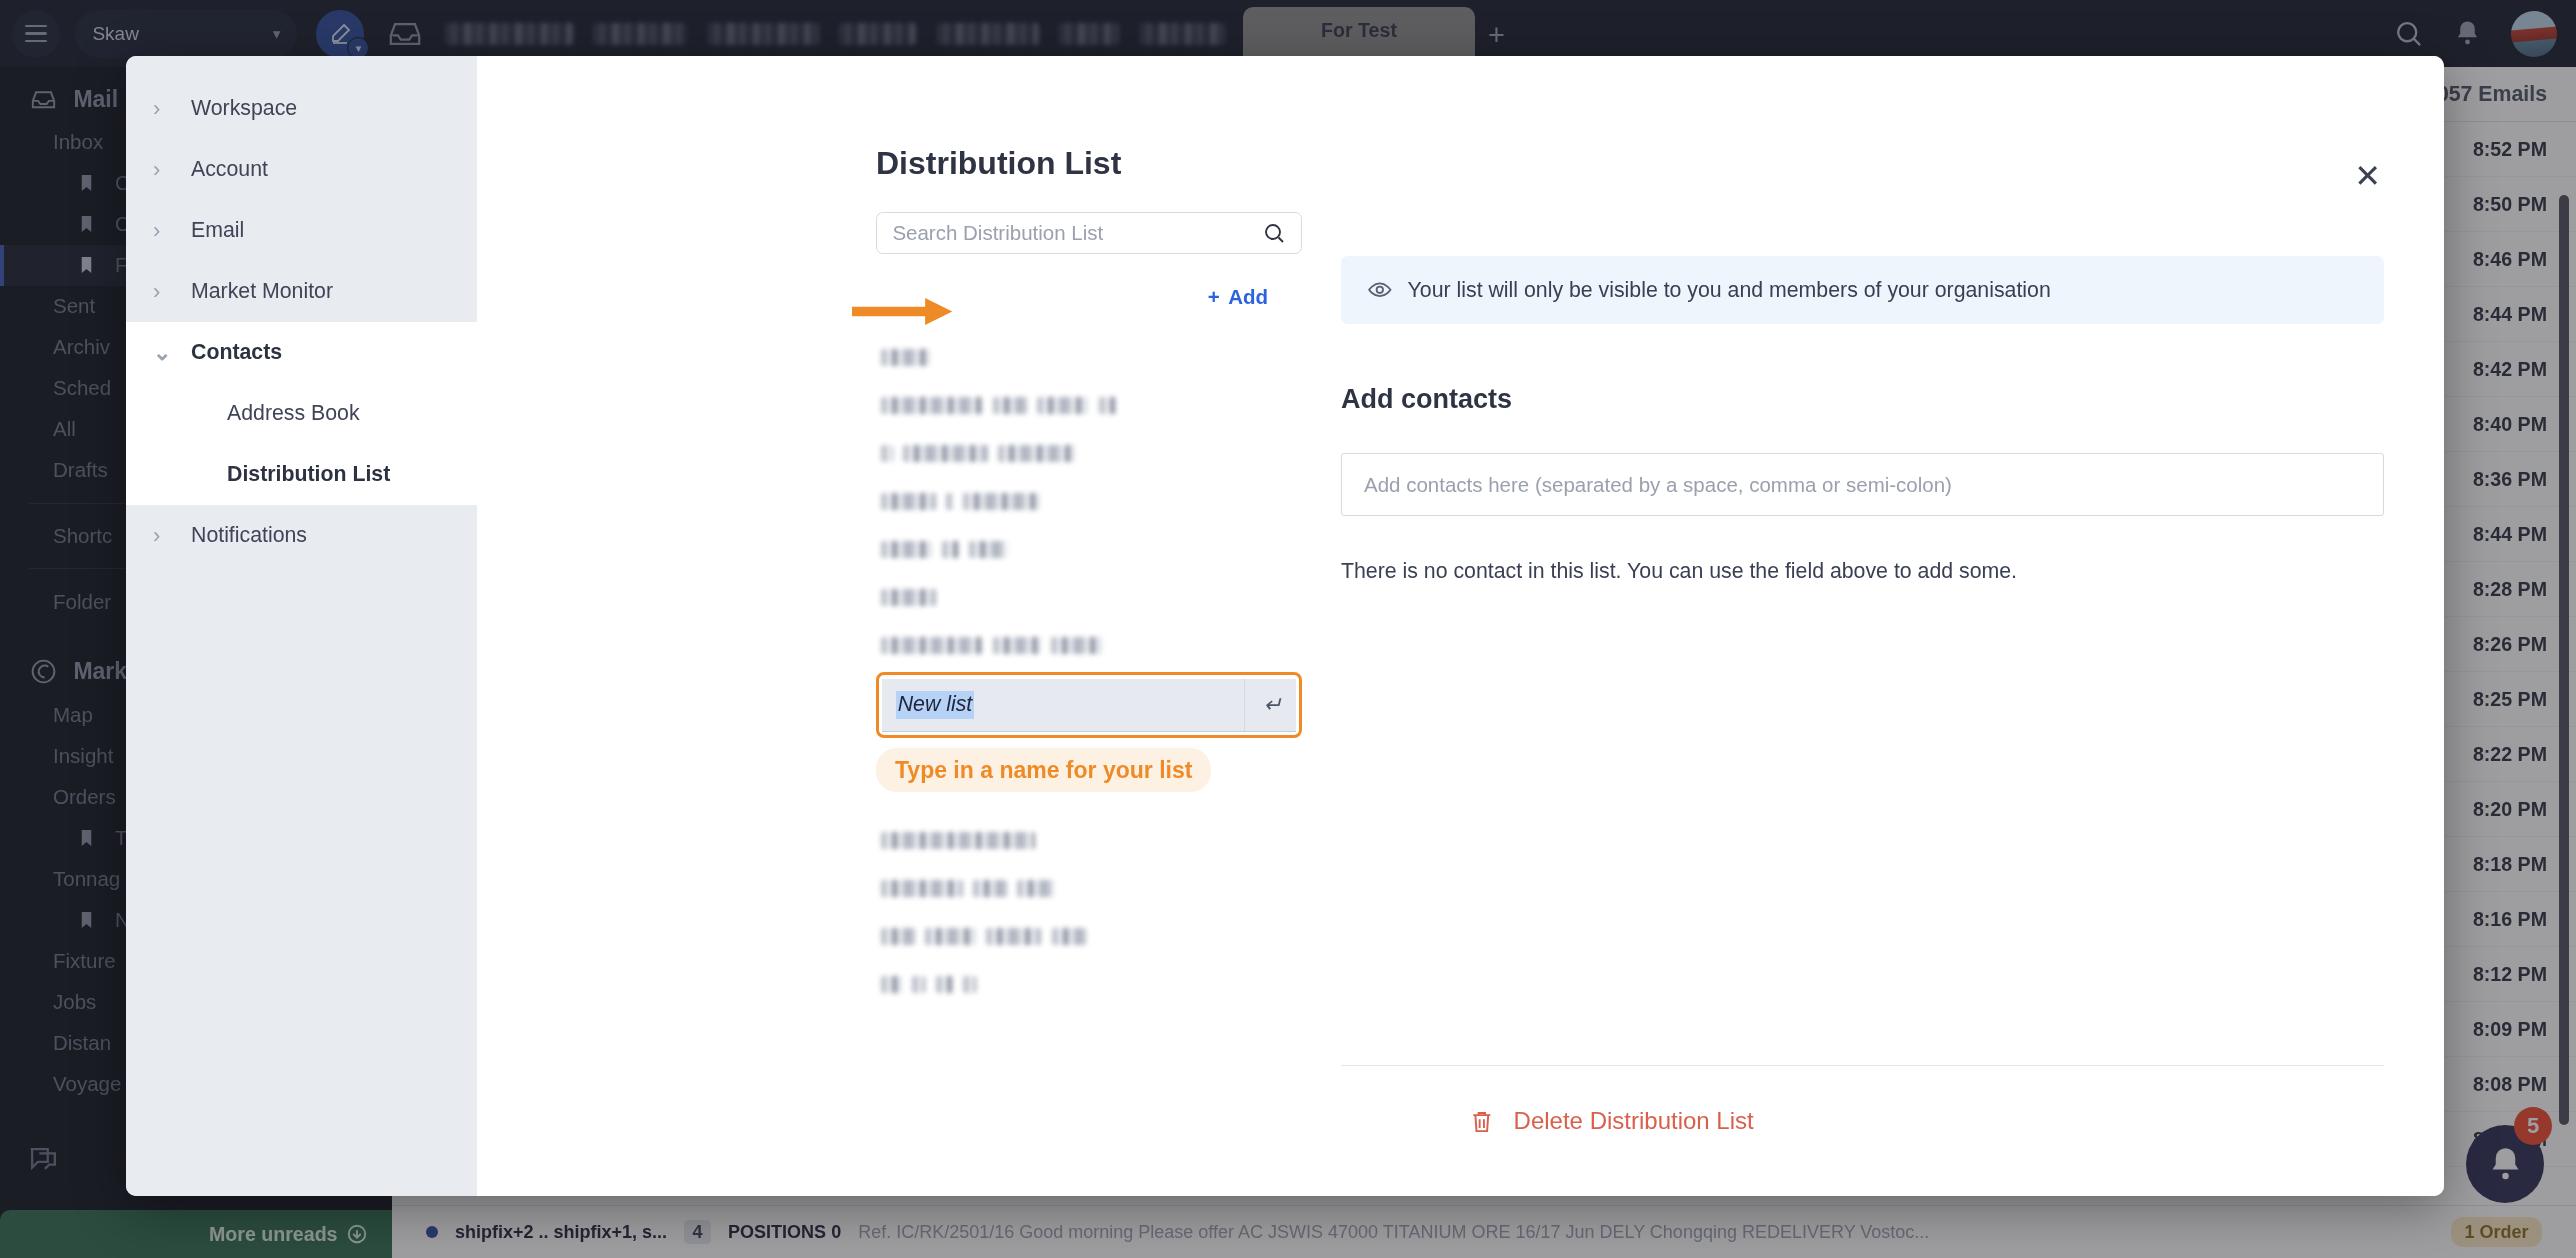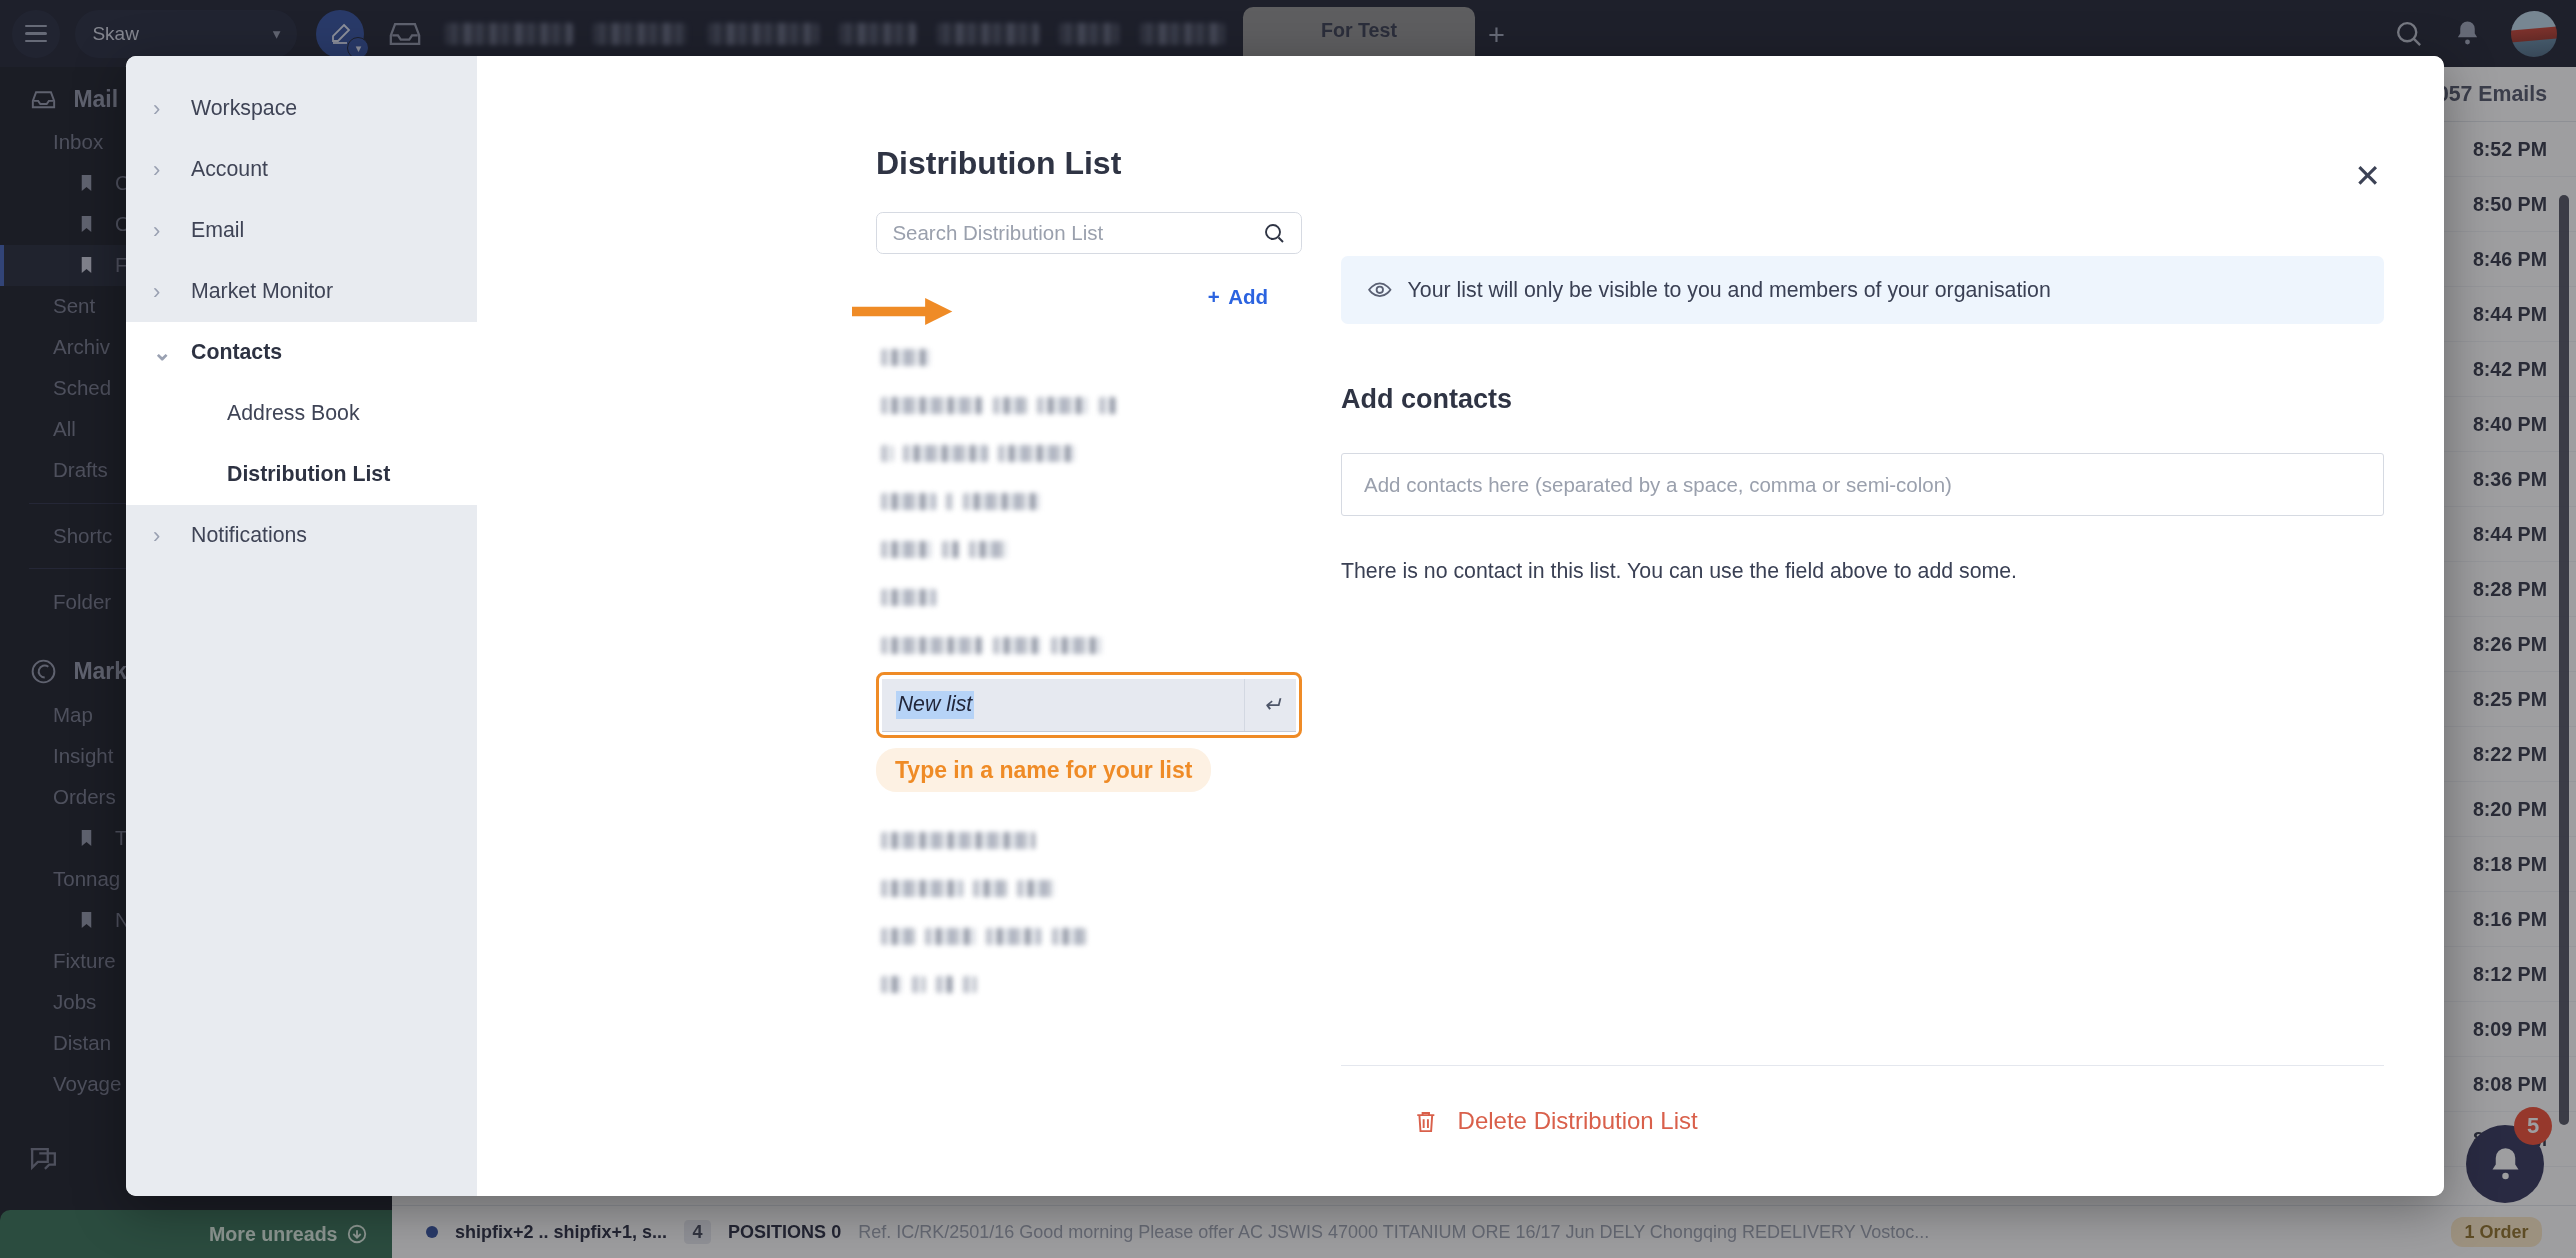--- a/index.html
+++ b/index.html
@@ -184,21 +184,21 @@
     color:#3a4054; font-size: 21.3px;
   }
   .sec-title { margin-top: 60px; font-size: 27px; font-weight: 700; color:#2f3444;}
   .contacts-input {
     margin-top: 38px; height: 63px; border:0.9px solid #d6dae2; border-radius: 3px;
     display:flex; align-items:center; padding: 0 22px; color:#9aa0ad; font-size: 20.5px;
   }
   .empty-note { margin-top: 43px; font-size: 21.3px; color:#3a4054; }
   .divider { position:absolute; left: 864px; right: 60px; bottom: 130px; height:0.9px; background:#e4e7ee;}
   .delete-row {
-    position:absolute; left: 936px; bottom: 61px; display:flex; align-items:center; gap: 19px;
+    position:absolute; left: 992px; bottom: 61px; display:flex; align-items:center; gap: 19px;
     color:#d9604b; font-size: 24px; cursor:pointer;
   }
   svg { display:block; }
 </style>
 </head>
 <body>
 
 <div id="app-root">
 
   <div class="leftnav">

